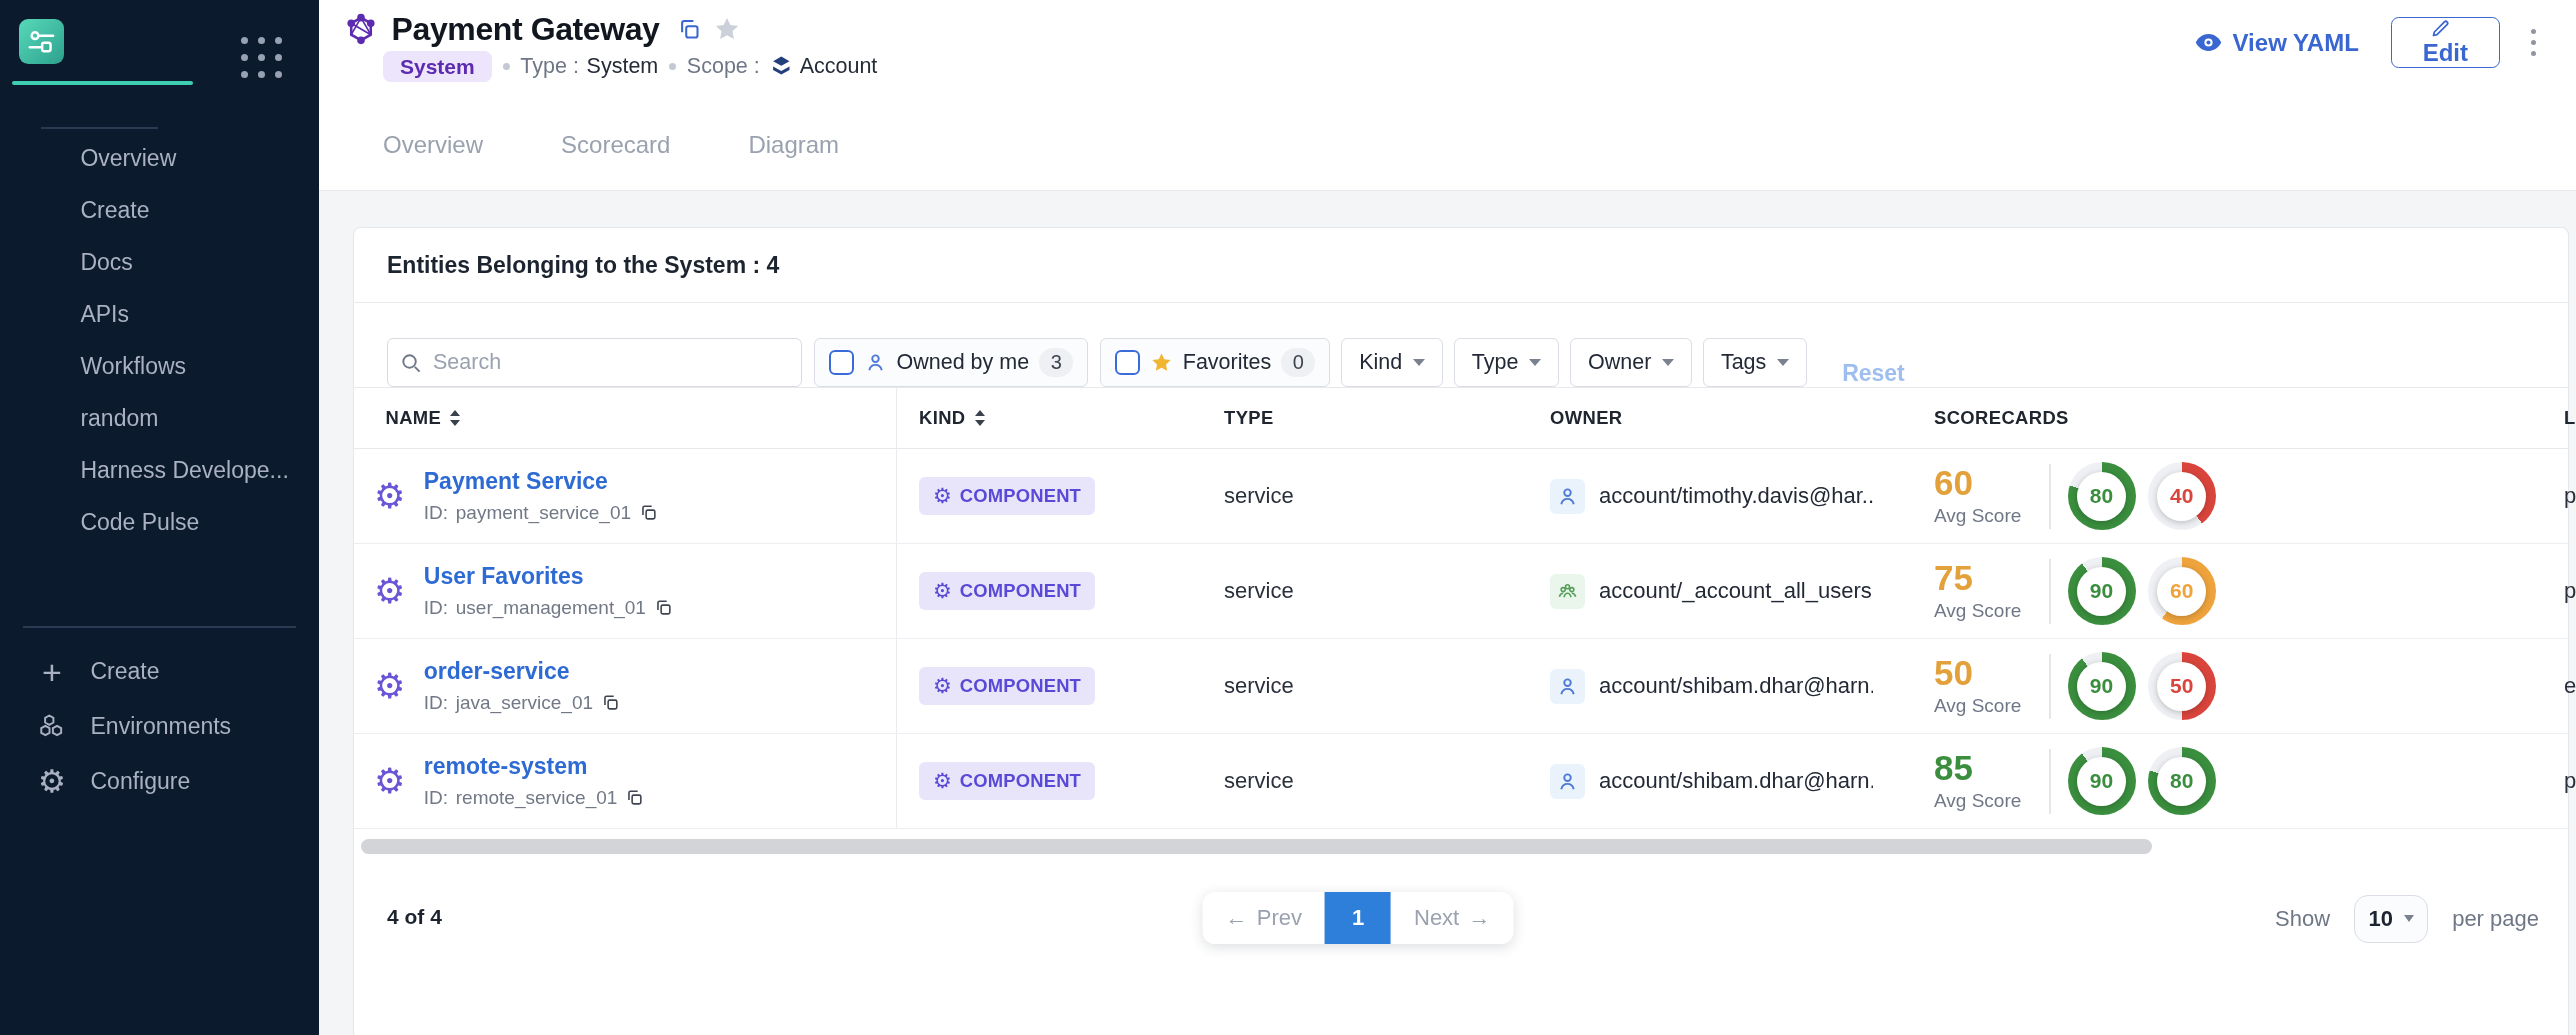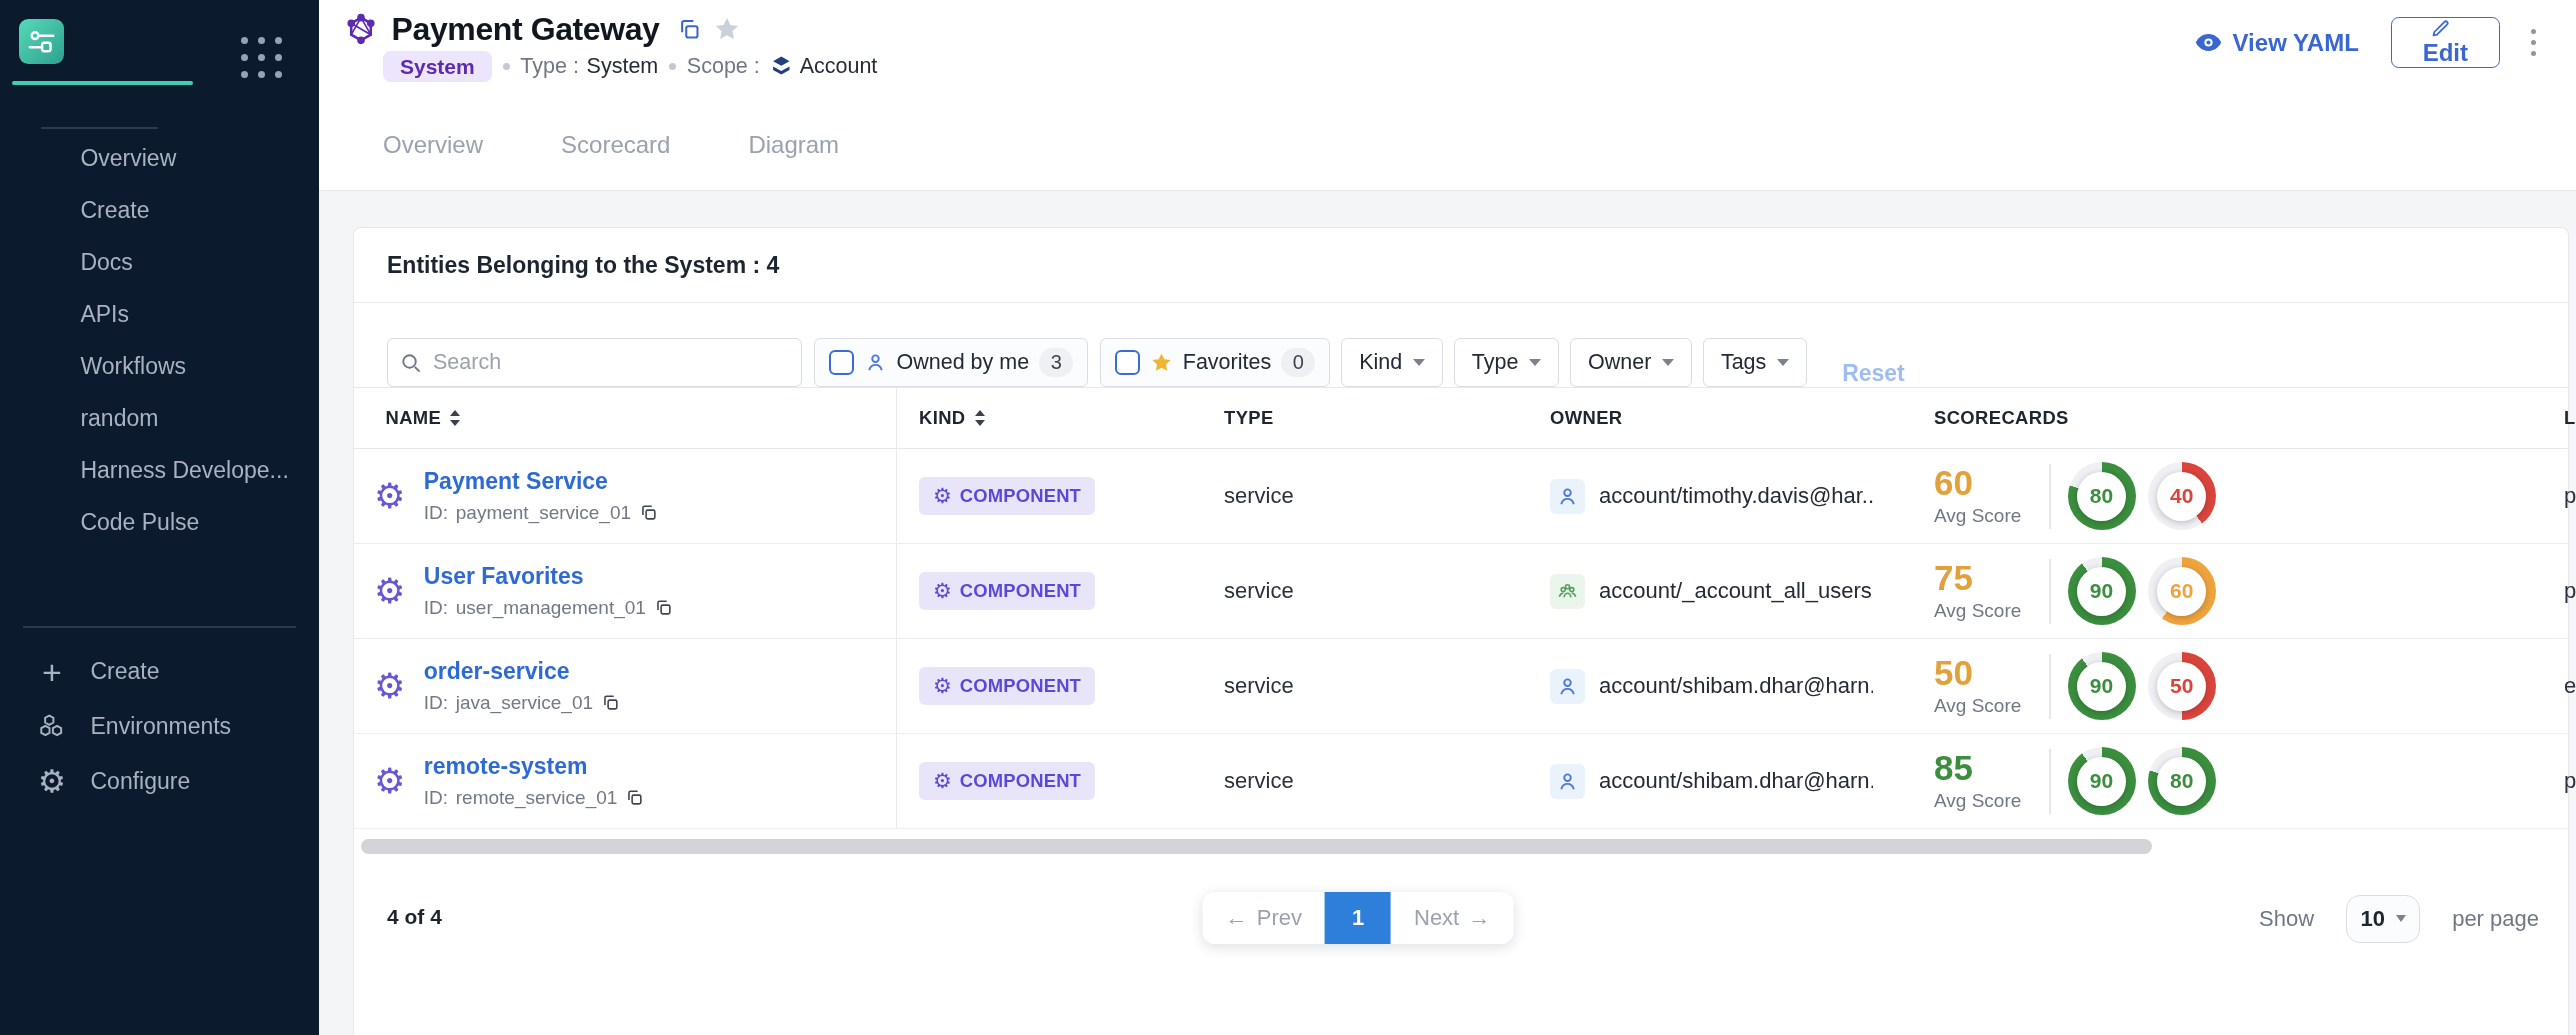--- a/index.html
+++ b/index.html
@@ -129,21 +129,21 @@
   .hscroll { margin:10px 0 0 7px; width:1791px; height:15.4px; border-radius:7.7px; background:#d3d4d8; cursor:pointer; }
 
   
   .pager-row { position:relative; margin-top:32px; height:69px; }
   .pager-summary { position:absolute; left:33px; top:18.4px; font-size:21px; font-weight:700; color:#1c2430; }
   .pager-pill { position:absolute; left:1004px; top:6.1px; transform:translateX(-50%); height:52px; display:flex; align-items:center;
     background:#fff; border-radius:12.3px; box-shadow:0 3.1px 12.3px rgba(40,48,70,0.16); overflow:hidden; }
   .pg-btn { display:flex; align-items:center; gap:9.2px; padding:0 23px; height:100%; font-size:22px; color:#9aa1af; cursor:pointer; }
   .pg-active { width:66px; height:100%; background:#2e7fd9; color:#fff; display:flex; align-items:center; justify-content:center;
     font-size:22px; font-weight:600; cursor:pointer; }
-  .perpage { position:absolute; right:29px; top:7.7px; height:49px; display:flex; align-items:center; gap:32px; font-size:22px; color:#6f7787; }
+  .perpage { position:absolute; right:29px; top:7.7px; height:49px; display:flex; align-items:center; gap:24px; font-size:22px; color:#6f7787; }
   .pp-select { width:74px; height:48px; border:1.5px solid #dadde4; border-radius:14px; background:#fbfcfd;
     display:flex; align-items:center; justify-content:center; gap:10.8px; font-size:22px; font-weight:600; color:#1c2430; cursor:pointer; }
   .pp-select .chev { border-left-width:5.4px; border-right-width:5.4px; border-top-width:7px; }
 </style>
 </head>
 <body>
 
 <div class="app">
 
   <aside class="sidebar">

